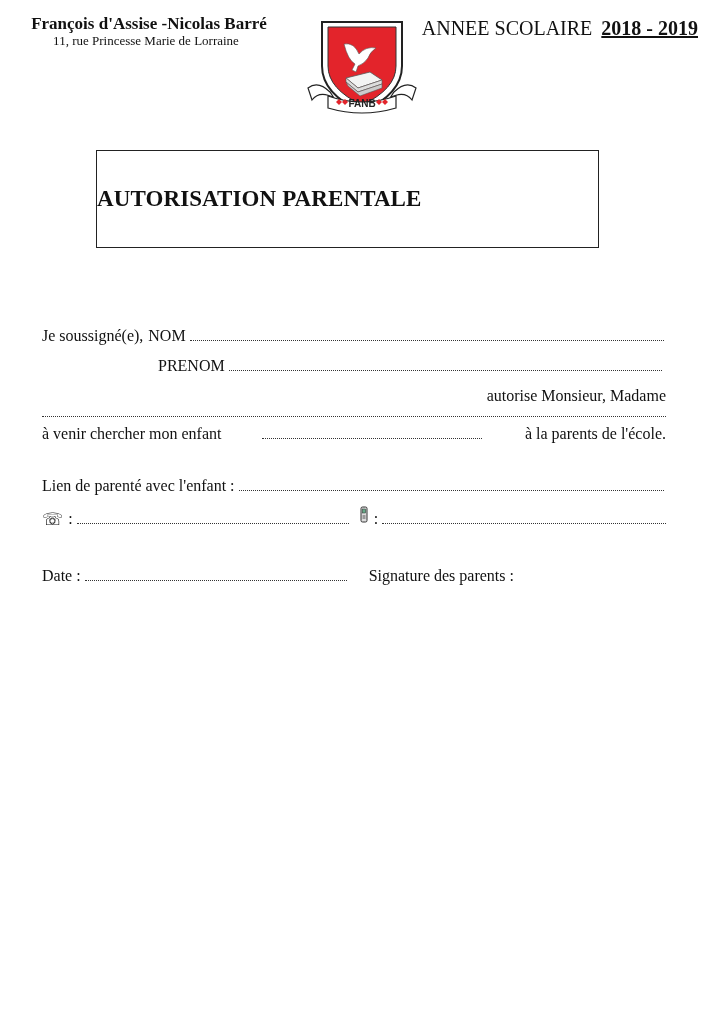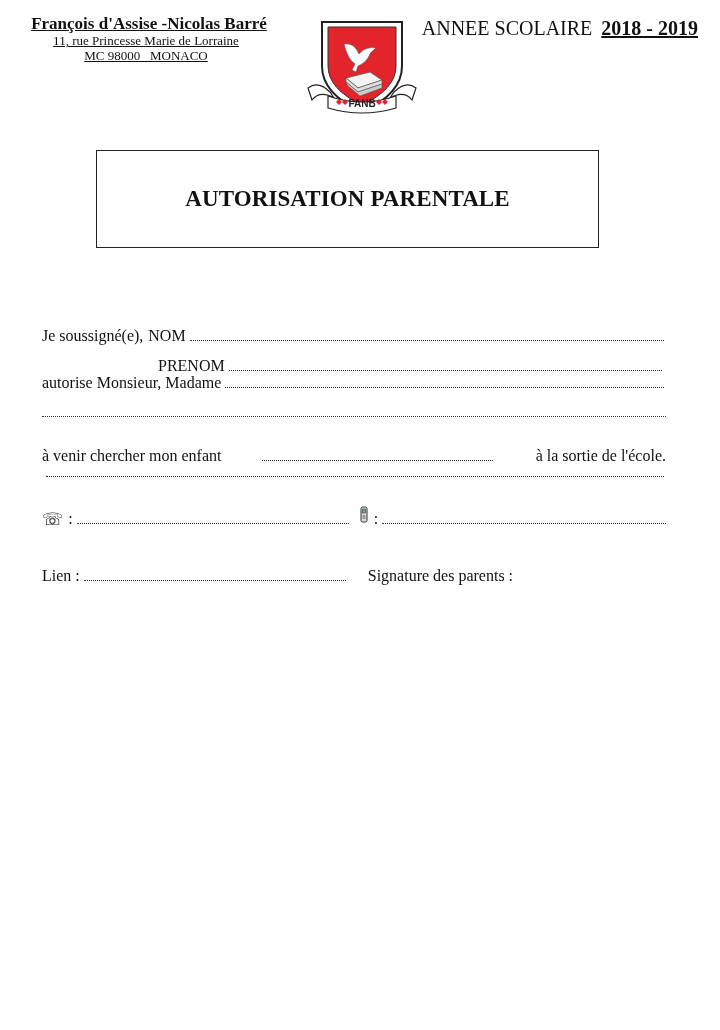--- a/index.html
+++ b/index.html
@@ -1,47 +1,46 @@
 <!DOCTYPE html>
 <html><head>
 <meta charset="utf-8">
 <style>
   html, body { margin: 0; padding: 0; background: #ffffff; }
   body {
     width: 720px; height: 1030px; position: relative; overflow: hidden;
     font-family: "Liberation Serif", "DejaVu Serif", serif; color: #111;
   }
   .abs { position: absolute; }
-  .school-block { left: 0; top: 14px; width: 292px; text-align: center; text-decoration: underline; }
+  .school-block { left: 0; top: 14px; width: 292px; text-align: center; }
   .school-name { font-weight: bold; font-size: 17px; line-height: 20px; margin-left: 6px; }
   .school-line { font-size: 13px; line-height: 14.5px; }
   .year { right: 22px; top: 17px; font-size: 20px; }
   .year b { text-decoration: underline; font-weight: bold; margin-left: 4px; }
   .logo { left: 304px; top: 16px; width: 116px; height: 98px; }
   .title-box {
     left: 96px; top: 150px; width: 503px; height: 98px;
     border: 1.3px solid #222; box-sizing: border-box;
-    display: flex; align-items: center; justify-content: center;
+    display: flex; align-items: center; 
   }
   .title { font-size: 23px; font-weight: bold; letter-spacing: 0.1px; }
   .row { left: 42px; width: 624px; font-size: 16px; line-height: 20px; display: flex; align-items: flex-end; white-space: nowrap; text-align: right; }
   .dots {
     flex: 1; border-bottom: 1.3px dotted #333; height: 0; margin-bottom: 5px; margin-left: 4px;
   }
   .dots.fixed { flex: none; }
   .icon { display: inline-block; }
   .sp { margin-left: 5px; }
 </style>
 </head>
 <body>
 
 <div class="abs school-block">
   <div class="school-name">François d'Assise -Nicolas Barré</div>
   <div class="school-line">11, rue Princesse Marie de Lorraine</div>
-  <div class="school-line" style="white-space:pre;">MC 98000   MONACO</div>
 </div>
 
 <div class="abs logo">
   <svg width="116" height="98" viewBox="0 0 116 98">
 
     <path d="M18 6 L98 6 L98 50 Q98 78 58 96 Q18 78 18 50 Z" fill="#fff" stroke="#222" stroke-width="2"></path>
 
     <path d="M24 11 L92 11 L92 50 Q92 73 58 89 Q24 73 24 50 Z" fill="#e3242b" stroke="#333" stroke-width="1"></path>
 
     <path d="M40 28 Q50 26 55 38 Q62 30 72 32 Q66 36 64 42 Q60 48 54 50 L52 56 L48 54 L51 48 Q44 44 40 28 Z" fill="#fff" stroke="#555" stroke-width="0.6"></path>
@@ -77,52 +76,53 @@
   <span>Je soussigné(e),</span>
   <span class="sp">NOM</span>
   <span class="dots" style="margin-right:2px;"></span>
 </div>
 
 <div class="abs row" style="top:356px; left:158px; width:504px;">
   <span>PRENOM</span>
   <span class="dots"></span>
 </div>
 
-<div class="abs row" style="top:373px;">
+<div class="abs row" style="top:386px;flex-direction:column;">
   <span>autorise Monsieur, Madame</span>
   <span class="dots" style="margin-right:2px;"></span>
 </div>
 
 <div class="abs row" style="top:416px;">
   <span class="dots" style="margin-left:0;"></span>
 </div>
 
-<div class="abs row" style="top:446px;gap:37px;">
+<div class="abs row" style="top:424px;gap:37px;">
   <span>à venir chercher mon enfant</span>
   <span class="dots" style="margin-right:6px;"></span>
-  <span>à la sortie de l'école.</span>
+  <span>à la parents de l'école.</span>
 </div>
 
 <div class="abs row" style="top:476px;">
+  <span>Lien de parenté avec l'enfant :</span>
   <span class="dots" style="margin-right:2px;"></span>
 </div>
 
 <div class="abs row" style="top:506px;">
   <span class="icon" style="font-family:'DejaVu Sans',sans-serif; font-size:17px; line-height:20px;">☏</span>
   <span class="sp">:</span>
   <span class="dots fixed" style="width:272px;"></span>
   <span class="icon" style="margin-left:10px; margin-bottom:1px;">
     <svg width="10" height="17" viewBox="0 0 10 17">
       <rect x="2" y="1" width="6" height="15" rx="1.5" fill="#ddd" stroke="#333" stroke-width="1"></rect>
       <rect x="3.3" y="3" width="3.4" height="4" fill="#6a8" stroke="#333" stroke-width="0.5"></rect>
       <line x1="3.5" y1="10" x2="6.5" y2="10" stroke="#333" stroke-width="0.8"></line>
       <line x1="3.5" y1="12" x2="6.5" y2="12" stroke="#333" stroke-width="0.8"></line>
     </svg>
   </span>
   <span class="sp">:</span>
   <span class="dots"></span>
 </div>
 
 <div class="abs row" style="top:566px; width:540px;">
-  <span>Lien :</span>
+  <span>Date :</span>
   <span class="dots fixed" style="width:262px;"></span>
   <span style="margin-left:22px;">Signature des parents :</span>
 </div>
 
 </body></html>

